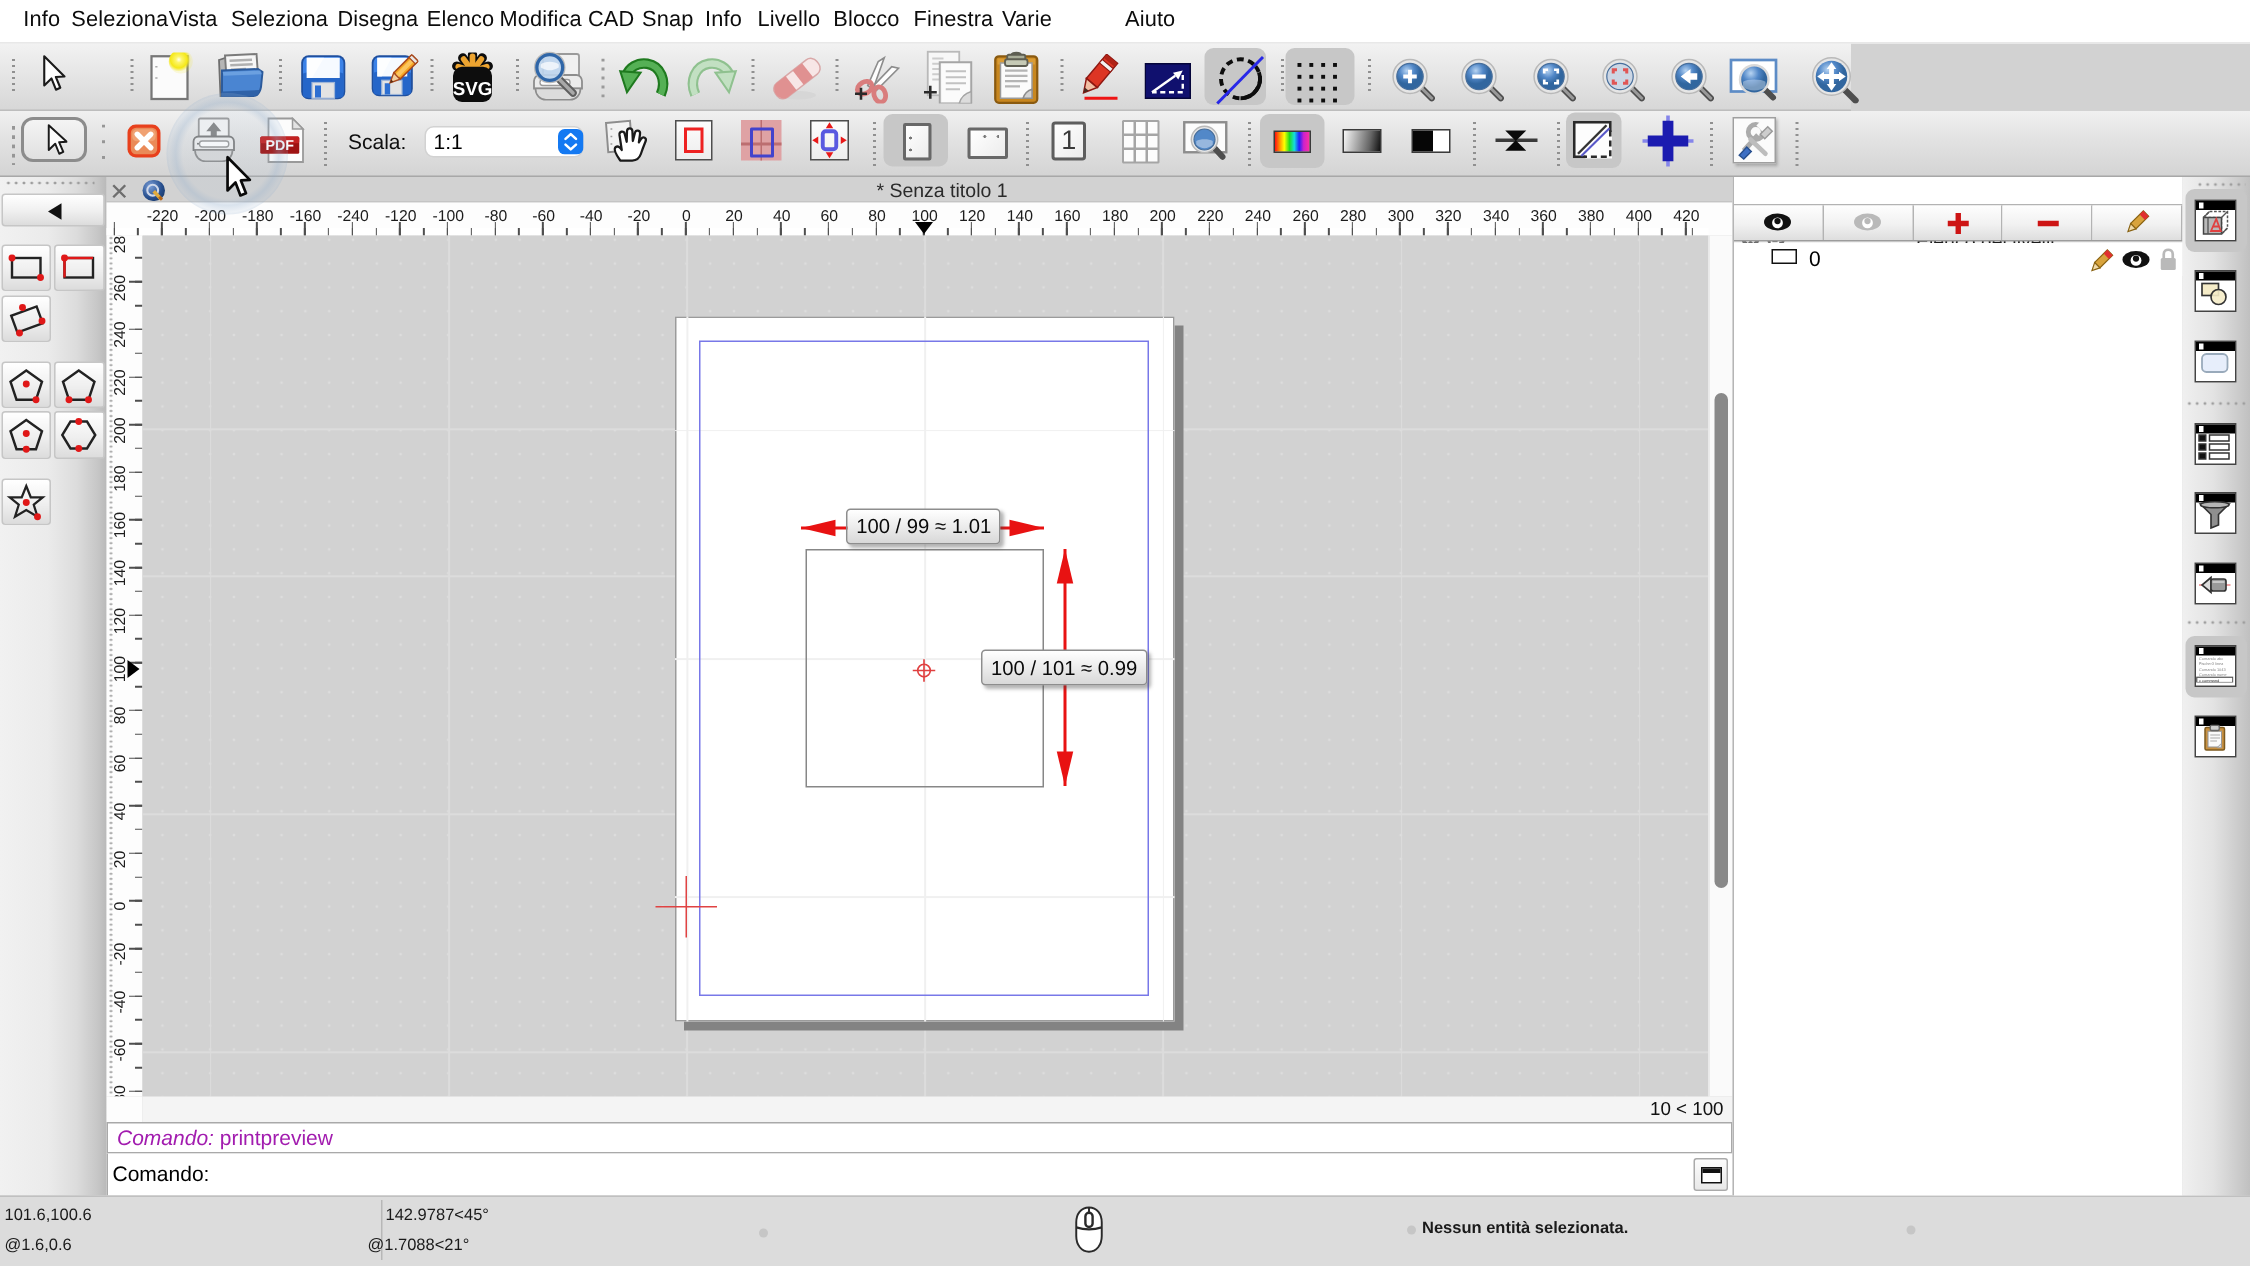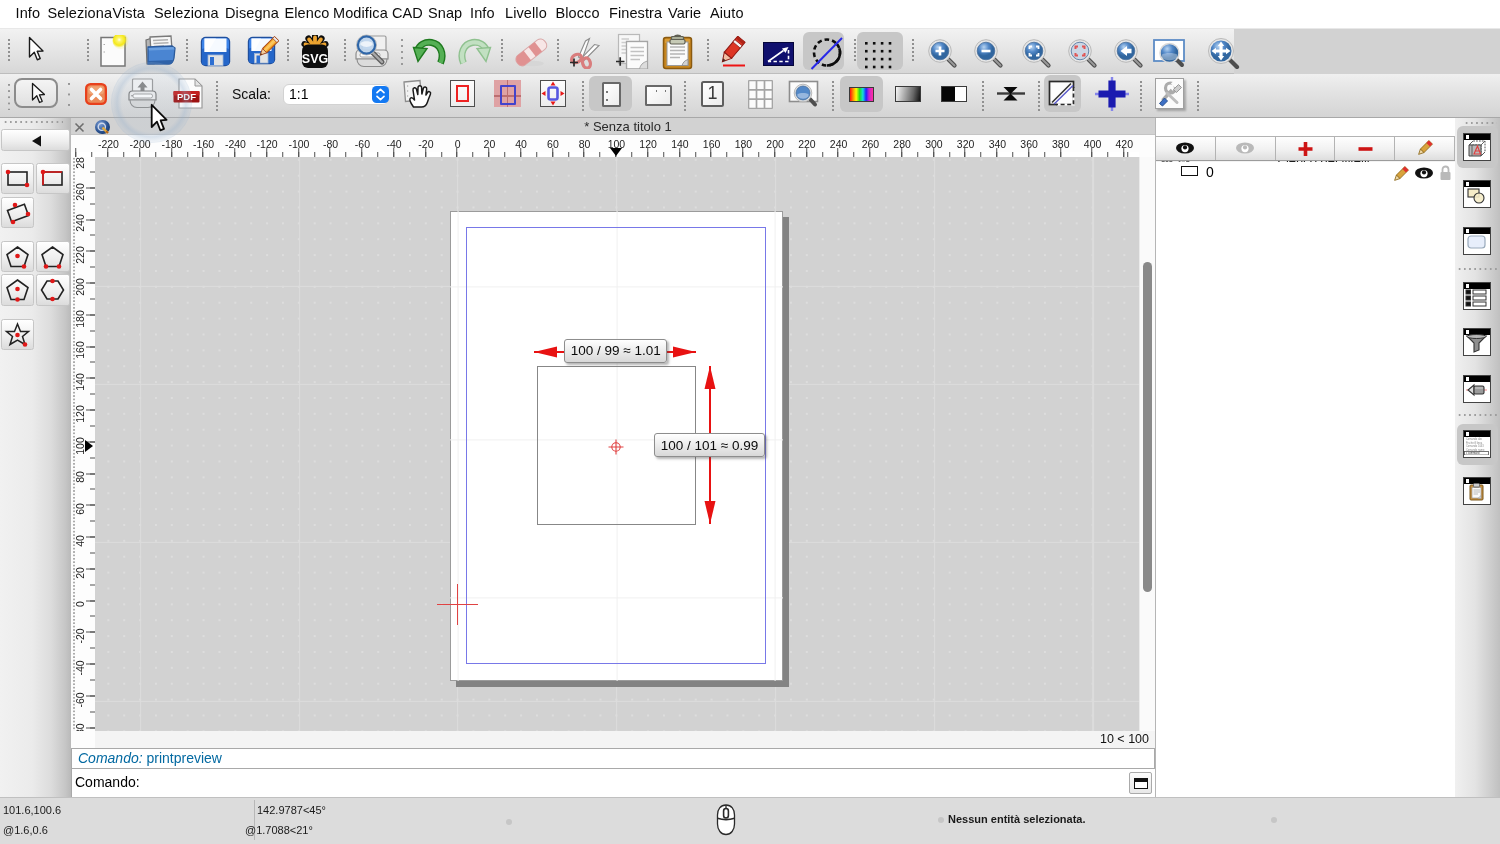--- a/index.html
+++ b/index.html
@@ -39,21 +39,21 @@
 .vlab { position:absolute; left:8.5px; transform:translate(-50%,-50%) rotate(-90deg); transform-origin:center;
   font-size:10.5px; color:#1c1c1c; white-space:nowrap; }
 #canvas { left:95px; top:157px; width:1044px; height:574px; overflow:hidden; background:#d2d2d2; }
 #vscroll { left:1139px; top:157px; width:16px; height:574px; background:#fafafa;
   border-left:1px solid #ebebeb; }
 #vhandle { position:absolute; left:2.5px; top:105px; width:9px; height:330px;
   background:#898989; border-radius:4.5px; }
 #hstrip { left:95px; top:731px; width:1060px; height:17px; background:#f4f4f4;
   font-size:12.5px; color:#111; text-align:right; line-height:16px; padding-right:6px; }
 #cmdhist { left:71px; top:748px; width:1084px; height:21px; background:#ffffff;
-  border:1px solid #a9a9a9; font-size:14px; line-height:19px; padding-left:6px; color:#0369a1; }
+  border:1px solid #a9a9a9; font-size:14px; line-height:19px; padding-left:6px; color:#a21caf; }
 #cmdinput { left:71px; top:769px; width:1084px; height:28px; background:#ffffff;
   font-size:14px; color:#000; line-height:27px; padding-left:3px; border-left:1px solid #a9a9a9; }
 #statusbar { left:0; top:797px; width:1500px; height:47px; background:#dcdcdc;
   border-top:1px solid #c0c0c0; font-size:11px; color:#1a1a1a; }
 #rightpanel { left:1155px; top:118px; width:300px; height:679px; background:#ffffff;
   border-left:1px solid #b5b5b5; }
 #rpaneltitle { position:absolute; left:0; top:0; width:299px; height:18px;
   background:linear-gradient(#fdfdfd,#ededed); font-size:13px; color:#1b1b1b;margin-top:32px; }
 #rpanelbar { position:absolute; left:0; top:18px; width:299px; height:25px;
   border-top:1px solid #b3b3b3; border-bottom:1px solid #9c9c9c; }
@@ -79,21 +79,21 @@
 <span style="left:154px">Seleziona</span>
 <span style="left:225px">Disegna</span>
 <span style="left:284.5px">Elenco</span>
 <span style="left:333px">Modifica CAD</span>
 <span style="left:428px">Snap</span>
 <span style="left:470px">Info</span>
 <span style="left:505px">Livello</span>
 <span style="left:555.5px">Blocco</span>
 <span style="left:609px">Finestra</span>
 <span style="left:668px">Varie</span>
-<span style="left:710px">Aiuto</span>
+<span style="left:750px">Aiuto</span>
 </div>
 
 <div id="tb1" class="ab">
 <div class="vsep1" style="left:8px"></div>
 <div class="vsep1" style="left:87px"></div>
 <div class="vsep1" style="left:186px"></div>
 <div class="vsep1" style="left:287px"></div>
 <div class="vsep1" style="left:344px"></div>
 <div class="vsep1" style="left:501px"></div>
 <div class="vsep1" style="left:557px"></div>

